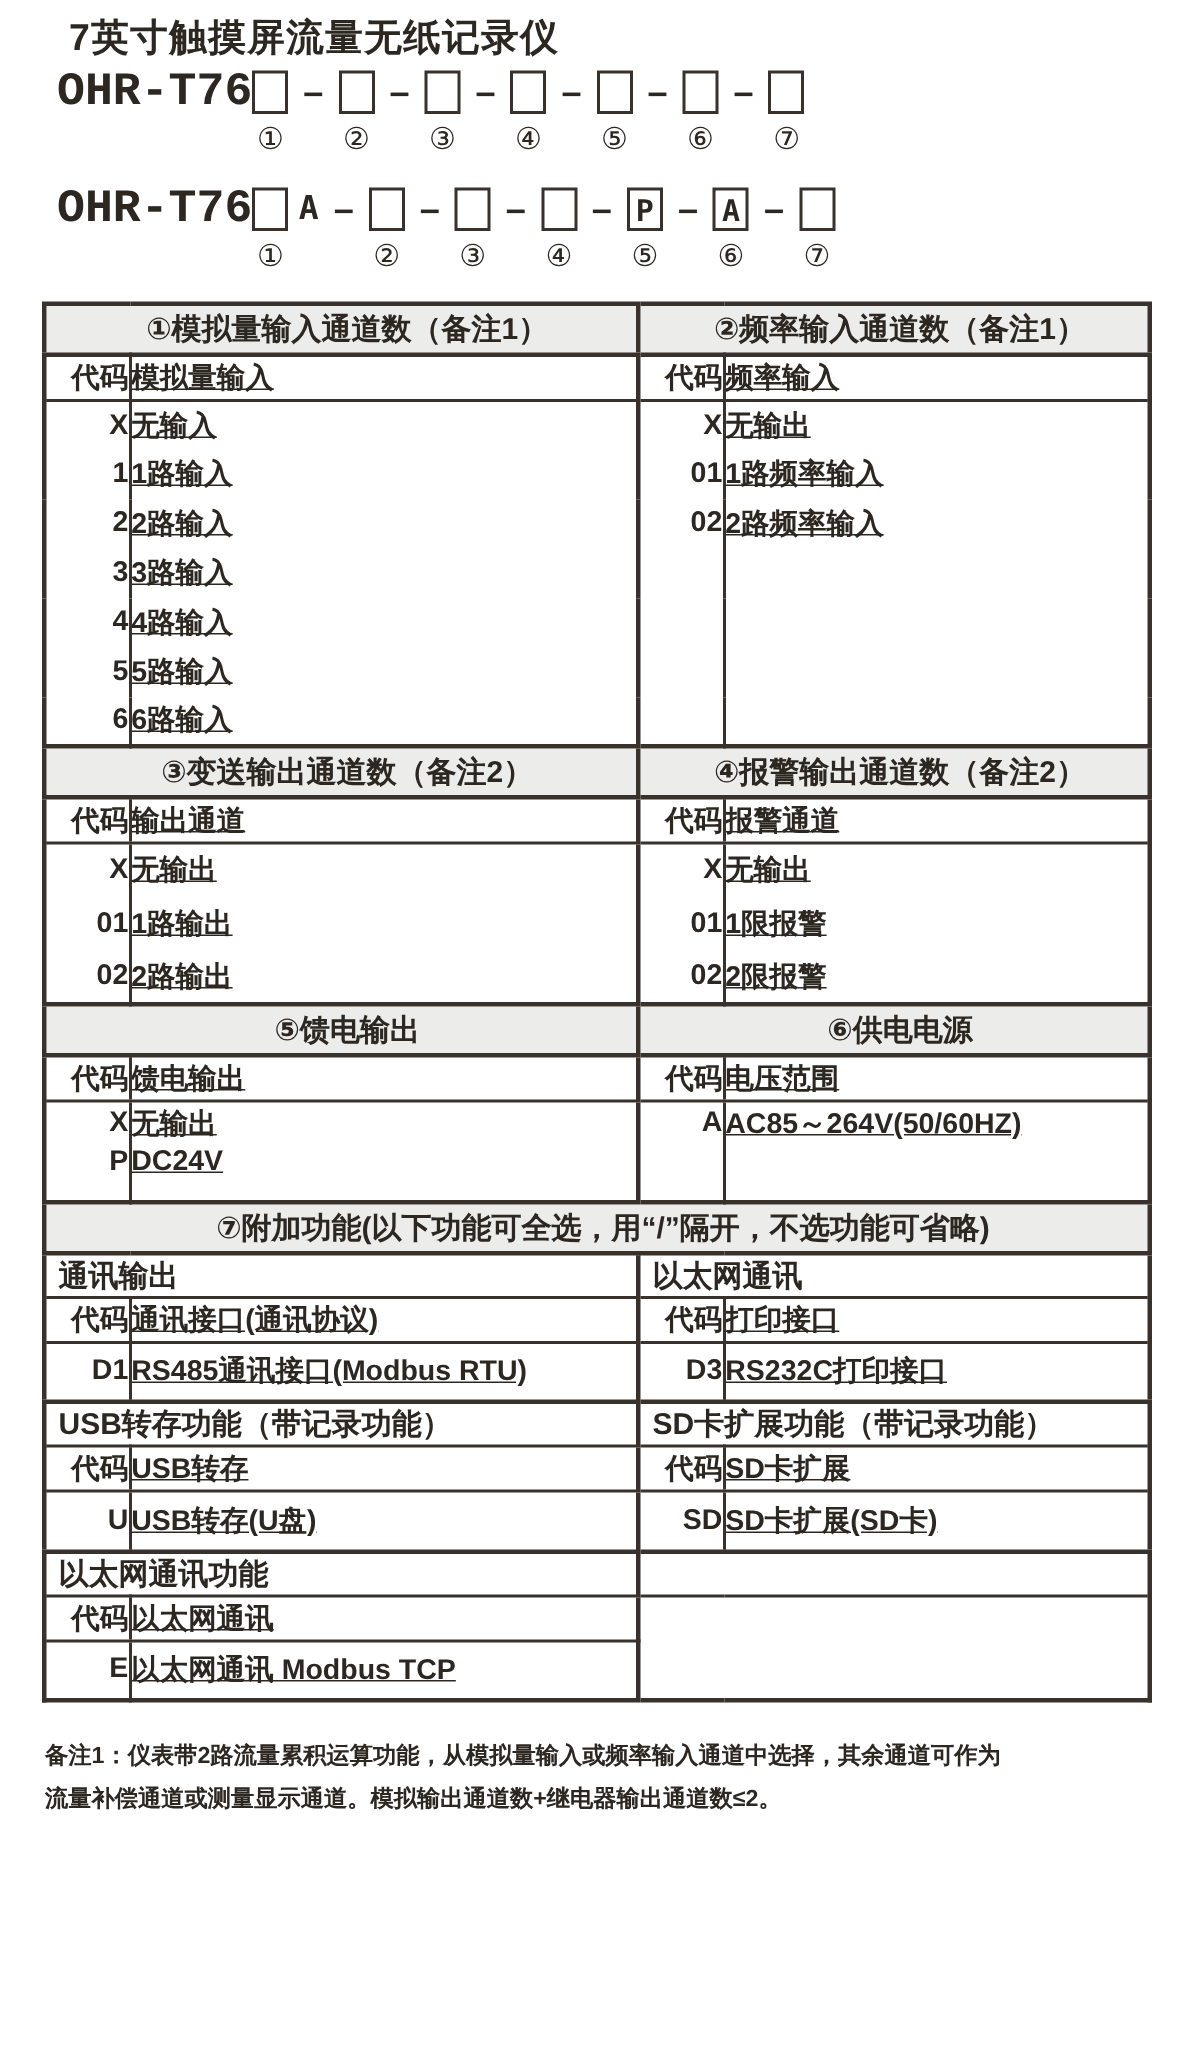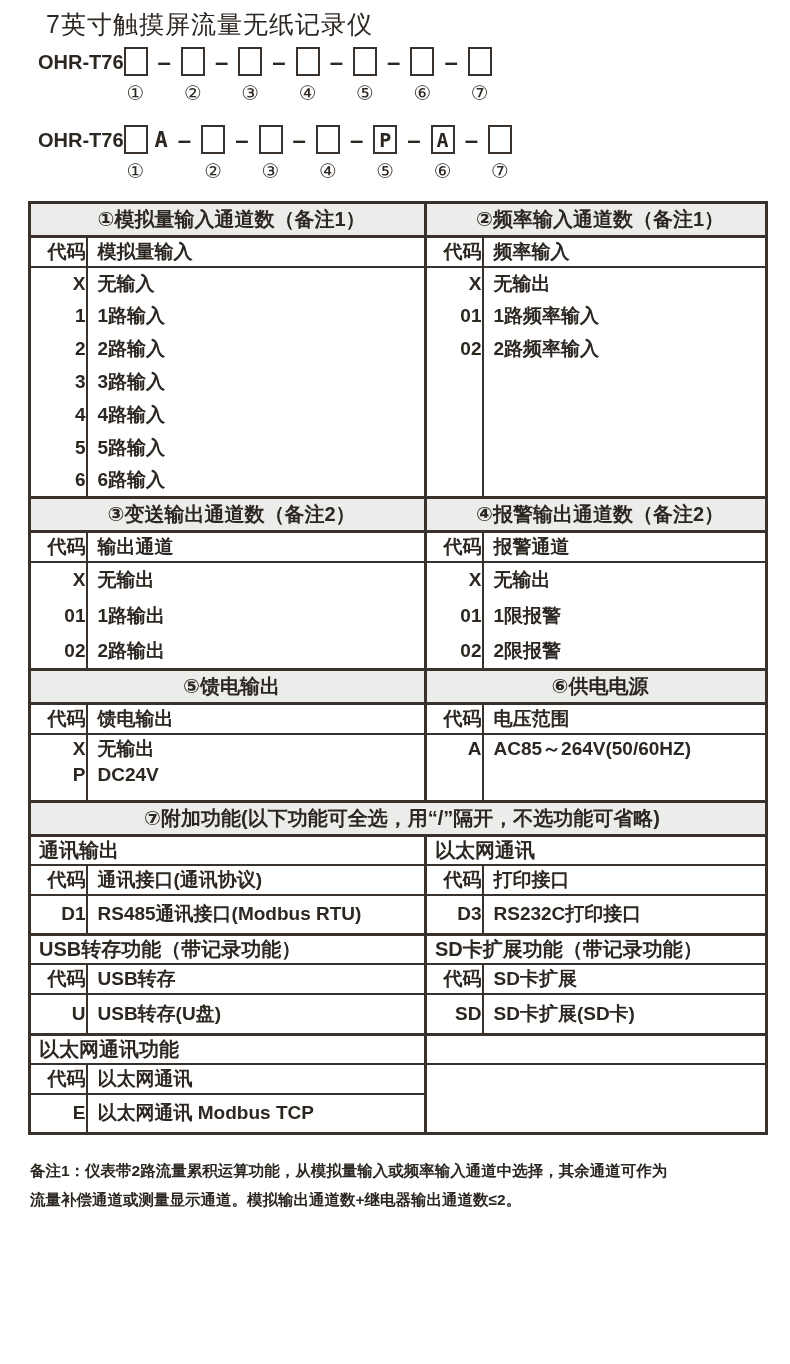--- a/index.html
+++ b/index.html
@@ -14,29 +14,29 @@
     color:var(--txt);
     -webkit-font-smoothing:antialiased;
   }
   .page{position:relative;width:790px;height:1364px;}
 
   
   .model-block{margin-left:38px;}
   .model-block.first{padding-top:8px;}
   .model-block.second{margin-top:22px;}
   .model-title{
-    font-size:25px;font-weight:400;letter-spacing:1px;margin-left:8px;margin-bottom:6px;
+    font-size:25px;font-weight:700;letter-spacing:1px;margin-left:8px;margin-bottom:6px;
   }
   .model-code{
     display:flex;align-items:flex-start;
     font-weight:bold;
   }
   .model-prefix{
-    font-size:20px;font-weight:bold;letter-spacing:0px;line-height:30px;
-    font-family:Liberation Sans, sans-serif;
+    font-size:31px;font-weight:bold;letter-spacing:0px;line-height:30px;
+    font-family:Liberation Mono, monospace;
   }
   .slot{display:inline-flex;flex-direction:column;align-items:center;}
   .code-box{
     width:24px;height:29px;border:2px solid var(--bd);
     display:flex;align-items:center;justify-content:center;
     font-size:20px;font-weight:bold;line-height:1;
     font-family:"DejaVu Sans Mono","Liberation Mono",monospace;
   }
   .pos-num{
     margin-top:7px;font-size:20px;font-weight:normal;line-height:1;
@@ -55,21 +55,21 @@
     width:737px;margin:20px 0 0 28px;
     border:3px solid var(--bd);
   }
   td{
     border:0 solid var(--bd);
     vertical-align:middle;
     font-weight:bold;font-size:19px;
     overflow:hidden;white-space:nowrap;
   }
   td.code{text-align:right;}
-  td.desc{border-left:2px solid var(--bd);padding-left:10px;}
+  td.desc{border-left:2px solid var(--bd);text-decoration:underline;}
   td.rdiv{border-left:3px solid var(--bd);margin-top:32px;}
   tr.sec-h td{
     background:var(--hdr);
     border-top:3px solid var(--bd);
     border-bottom:3px solid var(--bd);
     font-size:20px;height:34px;padding-left:8px;
   }
   tr.sec-h td.code{text-align:center;}
   tr.colh td{border-bottom:2px solid var(--bd);height:30px;}
   tr.r-s12 td{height:33px;}

